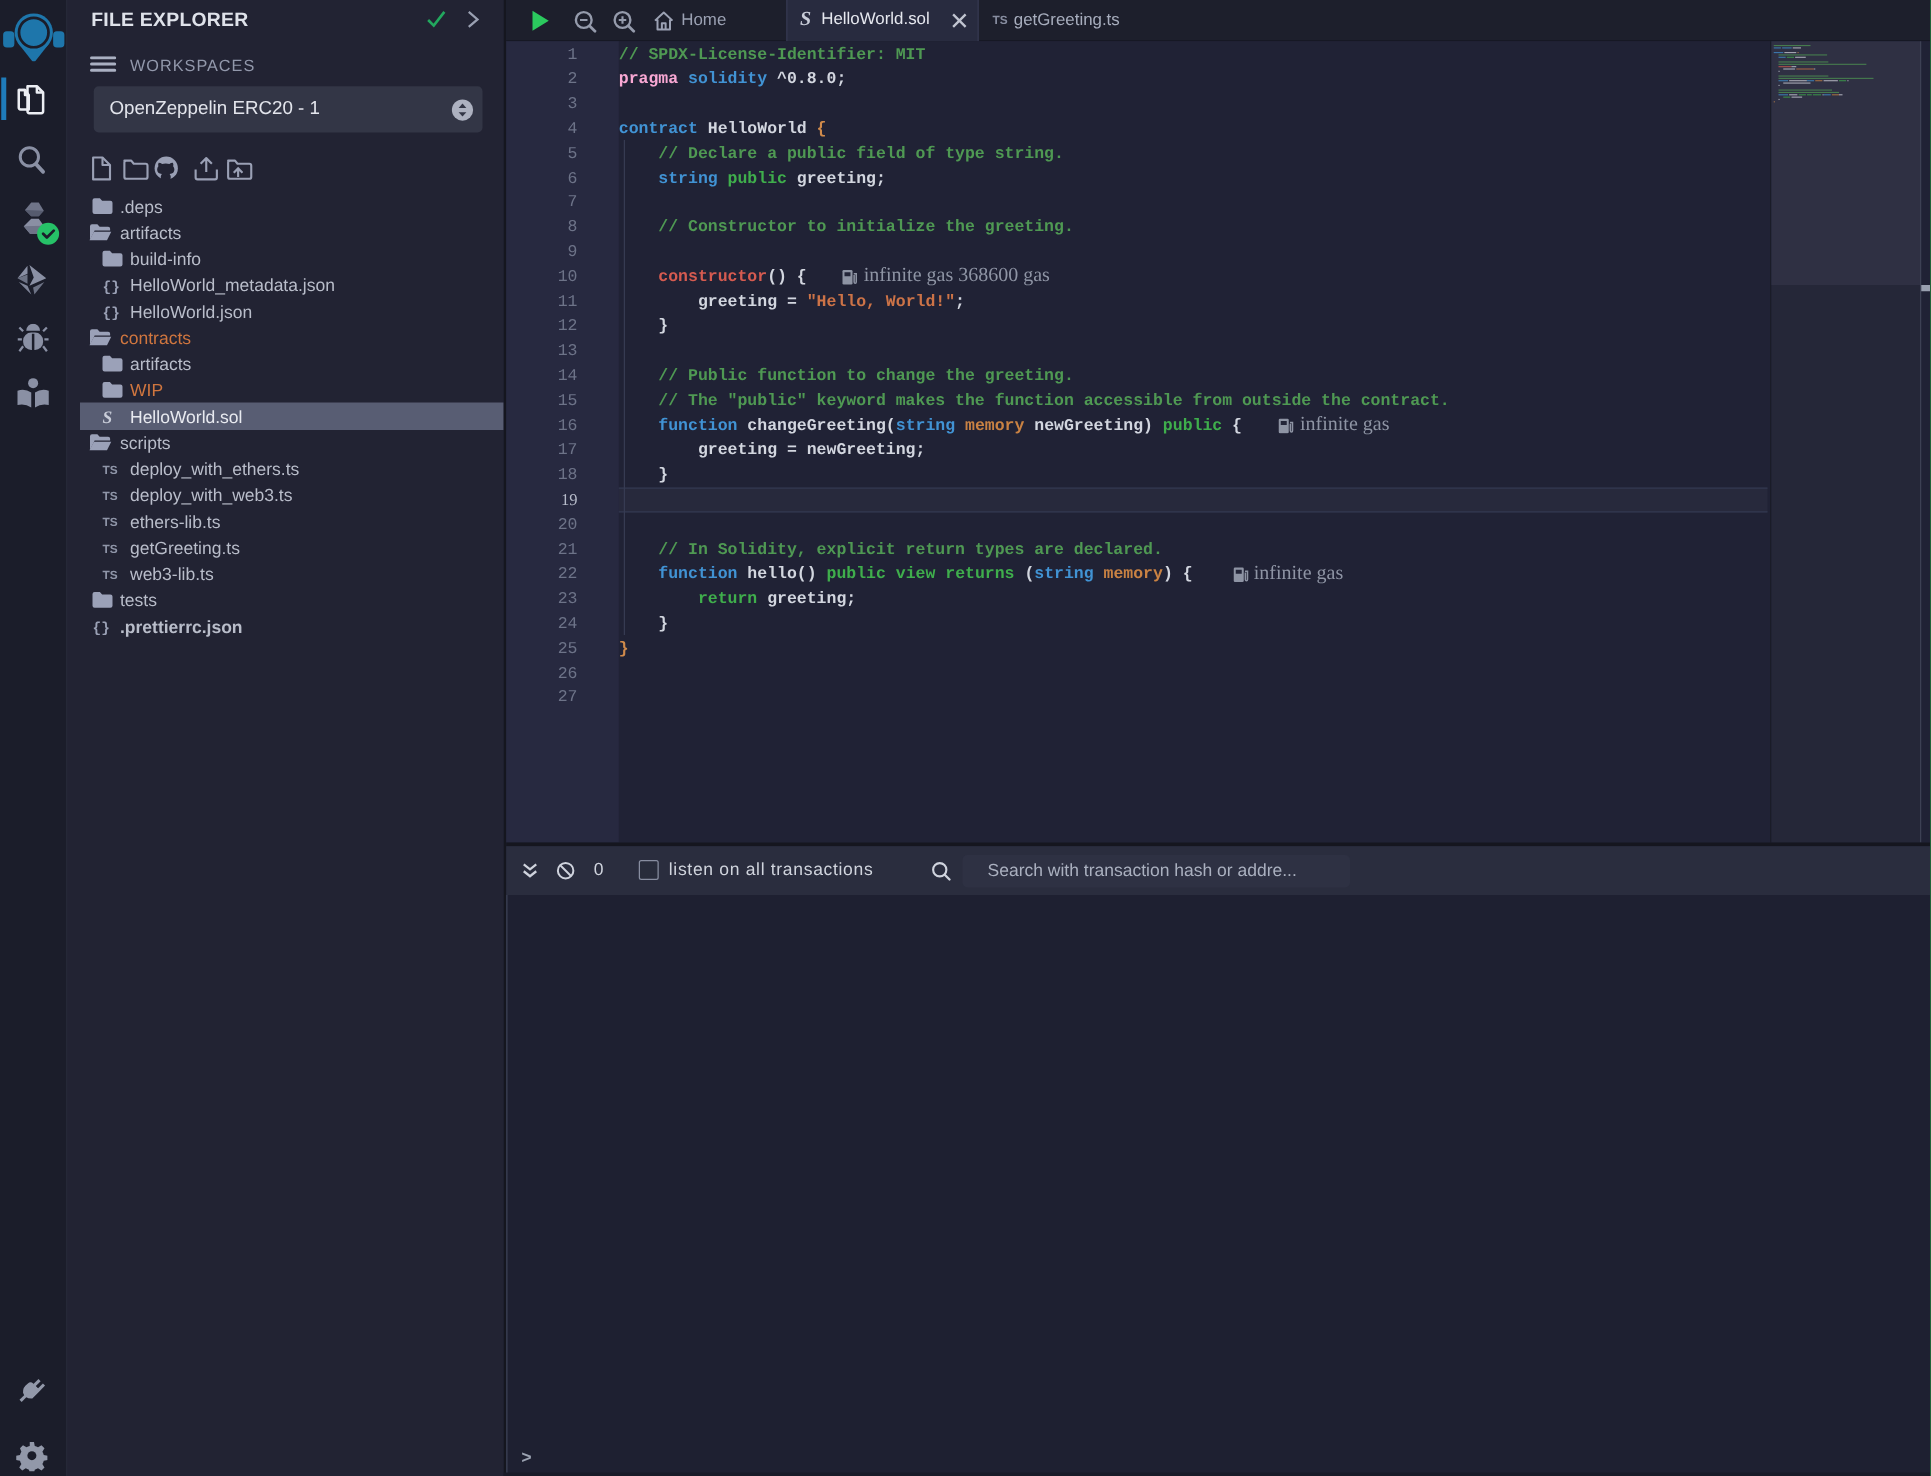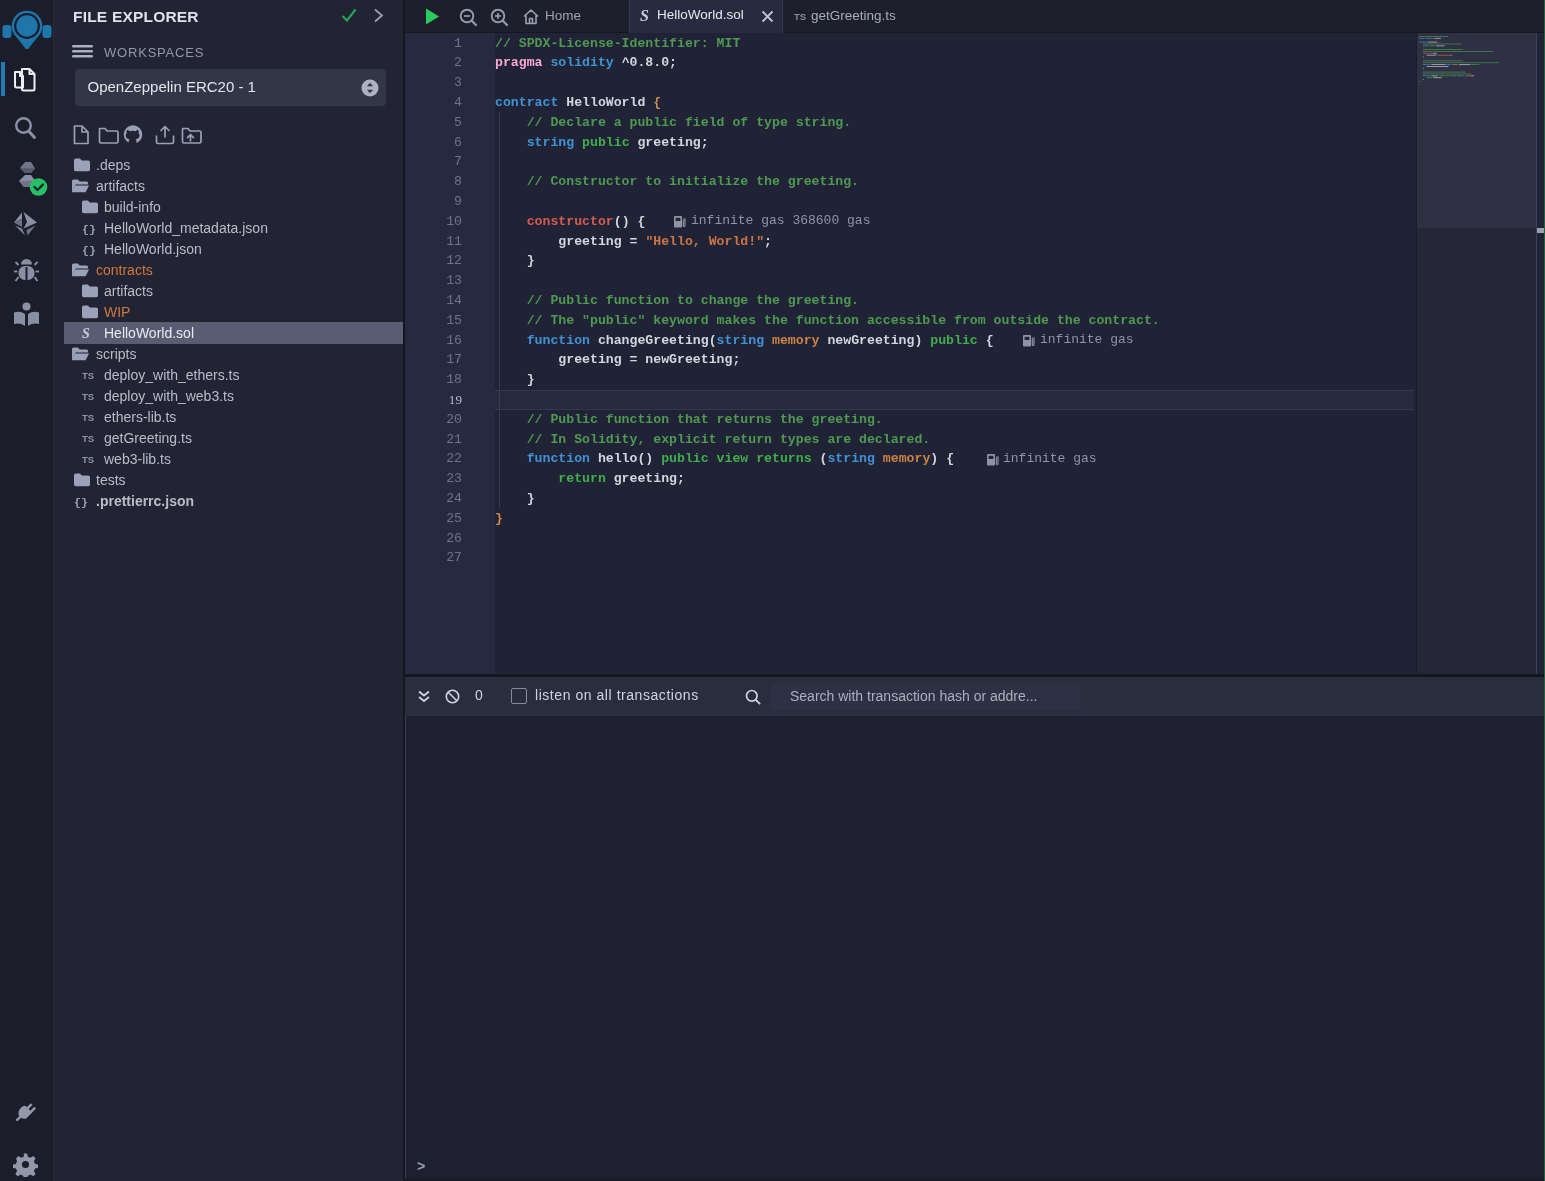--- a/index.html
+++ b/index.html
@@ -12,21 +12,21 @@
 .main { position:absolute; left:403px; top:0; width:1142px; height:1181px;
   background:#232538; border-left:2px solid #15161f; }
 .tabbar { position:absolute; left:0; top:0; width:100%; height:33px;
   background:#1d1f2c; border-bottom:1px solid #161824; }
 .editor { position:absolute; left:0; top:33px; width:100%; height:641px; background:#202235; }
 .cl { position:absolute; left:90px; height:19.8px; line-height:19.8px;
   font-family:"Liberation Mono", monospace; font-size:13.2px; white-space:pre; font-weight:600; }
 .ln { position:absolute; right:1083px; height:19.8px; line-height:19.8px;
   font-family:"Liberation Mono", monospace; font-size:13.2px; color:#6d7388; }
 .ln.act { color:#b6bbc9;font-family:Liberation Serif, serif; }
-.gas { position:absolute; font-family:Liberation Mono, monospace; font-size:13px;
+.gas { position:absolute; font-family:Liberation Serif, serif; font-size:16px;
   color:#8e94a4; height:19.8px; line-height:19.8px;text-align:right; }
 .termbar { position:absolute; left:0; top:677px; width:100%; height:39px;
   background:#2a2d3e; }
 .term { position:absolute; left:0; top:716px; width:100%; height:465px;
   background:#1e2031; border-left:1px solid #3c4156; }
 </style></head>
 <body>
 <div class="iconbar">
 
 <svg class="abs" style="left:2px;top:5px" width="50" height="44" viewBox="0 0 50 44">
@@ -287,21 +287,20 @@
 <div class="cl" style="top:99.5px"><span style="color:#d2d6df">    </span><span style="color:#4193d4">string</span><span style="color:#d2d6df"> </span><span style="color:#3fae4c">public</span><span style="color:#d2d6df"> greeting;</span></div>
 <div class="cl" style="top:139.1px"><span style="color:#4f9953">    // Constructor to initialize the greeting.</span></div>
 <div class="cl" style="top:178.7px"><span style="color:#d2d6df">    </span><span style="color:#d65b50">constructor</span><span style="color:#d2d6df">() {</span></div>
 <div class="cl" style="top:198.5px"><span style="color:#d2d6df">        greeting = </span><span style="color:#cc7347">"Hello, World!"</span><span style="color:#d2d6df">;</span></div>
 <div class="cl" style="top:218.3px"><span style="color:#d2d6df">    }</span></div>
 <div class="cl" style="top:257.9px"><span style="color:#4f9953">    // Public function to change the greeting.</span></div>
 <div class="cl" style="top:277.7px"><span style="color:#4f9953">    // The "public" keyword makes the function accessible from outside the contract.</span></div>
 <div class="cl" style="top:297.5px"><span style="color:#d2d6df">    </span><span style="color:#4193d4">function</span><span style="color:#d2d6df"> changeGreeting(</span><span style="color:#4193d4">string</span><span style="color:#d2d6df"> </span><span style="color:#c98243">memory</span><span style="color:#d2d6df"> newGreeting) </span><span style="color:#3fae4c">public</span><span style="color:#d2d6df"> {</span></div>
 <div class="cl" style="top:317.3px"><span style="color:#d2d6df">        greeting = newGreeting;</span></div>
 <div class="cl" style="top:337.1px"><span style="color:#d2d6df">    }</span></div>
-<div class="cl" style="top:376.7px"><span style="color:#4f9953">    // Public function that returns the greeting.</span></div>
 <div class="cl" style="top:396.5px"><span style="color:#4f9953">    // In Solidity, explicit return types are declared.</span></div>
 <div class="cl" style="top:416.3px"><span style="color:#d2d6df">    </span><span style="color:#4193d4">function</span><span style="color:#d2d6df"> hello() </span><span style="color:#3fae4c">public</span><span style="color:#d2d6df"> </span><span style="color:#3fae4c">view</span><span style="color:#d2d6df"> </span><span style="color:#3fae4c">returns</span><span style="color:#d2d6df"> (</span><span style="color:#4193d4">string</span><span style="color:#d2d6df"> </span><span style="color:#c98243">memory</span><span style="color:#d2d6df">) {</span></div>
 <div class="cl" style="top:436.1px"><span style="color:#d2d6df">        </span><span style="color:#3fae4c">return</span><span style="color:#d2d6df"> greeting;</span></div>
 <div class="cl" style="top:455.9px"><span style="color:#d2d6df">    }</span></div>
 <div class="cl" style="top:475.7px"><span style="color:#cf8a4b">}</span></div>
 <svg class="abs" style="left:268px;top:182px" width="14" height="13" viewBox="0 0 14 13">
   <rect x="1" y="1" width="8" height="11.5" rx="1" fill="#8e94a4"></rect>
   <rect x="2.6" y="2.8" width="4.8" height="3.2" fill="#232538"></rect>
   <path d="M10 4 L12 4 L12 10.5 Q12 11.5 11.2 11.5 Q10.3 11.5 10.3 10.5 L10.3 5" fill="none" stroke="#8e94a4" stroke-width="1.2"></path>
 </svg>

